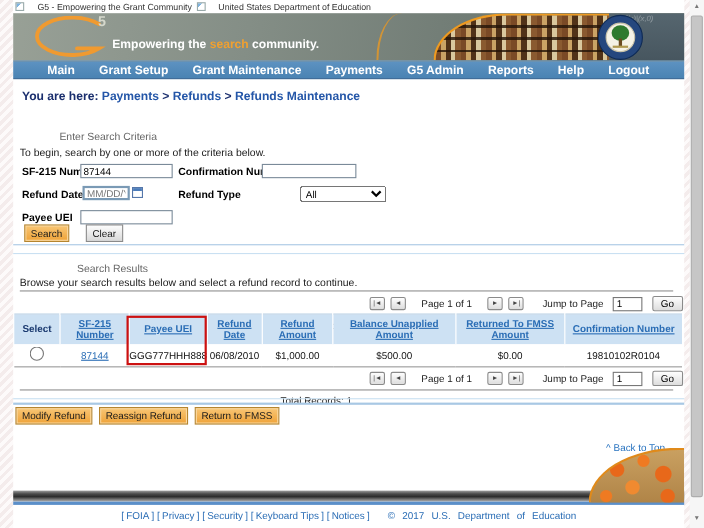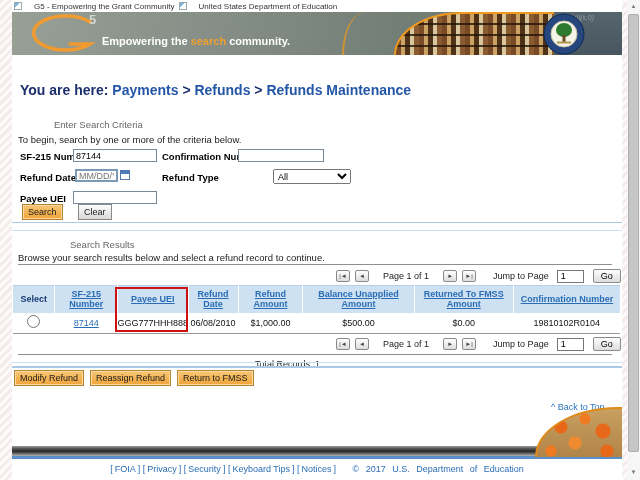--- a/index.html
+++ b/index.html
@@ -37,21 +37,21 @@
   .tagline { position:absolute; left:90px; top:23px; font-size:11px; font-weight:bold; color:#fff; white-space:nowrap; }
   .tagline .accent { color:#f0a030; }
 
   
   .nav { position:absolute; left:12px; top:55px; width:610px; height:17px;
          background:linear-gradient(180deg,#5d92c1,#4a83b3); border-top:1px solid #35688f;
          border-bottom:1px solid #2e5f8e; display:flex; align-items:center; padding-left:20px; }
   .nav-item { font-size:11px; font-weight:bold; color:#fff; padding:0 11px; cursor:pointer; white-space:nowrap; }
 
   
-  .breadcrumb { position:absolute; left:20px; top:82px; font-size:14px; font-weight:bold; color:#1b2f6e; }
+  .breadcrumb { position:absolute; left:20px; top:82px; font-size:11px; font-weight:bold; color:#1b2f6e; }
   .breadcrumb a { color:#2456a8; text-decoration:none; }
   .heading-row { position:absolute; left:18px; top:95px; display:flex; align-items:center; }
   .bullet-icon { width:8px; height:8px; border:1px solid #7a9ac0; background:#ddd84e;
                  box-shadow:inset 1px 1px 0 #f0ee9a; margin-right:6px; }
   .page-title { font-size:13px; font-weight:bold; color:#3b7cc0; }
 
   .section-label { font-size:9.5px; color:#666;padding-left:36px; }
   .instructions { font-size:9.5px; color:#1a1a1a; }
 
   
@@ -165,20 +165,30 @@
     </span>
     <svg class="abs" style="left:531px; top:1px;" width="42" height="42" viewBox="0 0 42 42">
       <circle cx="21" cy="21" r="20" fill="#25477e" stroke="#0e2a55" stroke-width="1"></circle>
       <circle cx="21" cy="21" r="13" fill="#f5f2e6" stroke="#c9c2a8" stroke-width="1"></circle>
       <ellipse cx="21" cy="17" rx="8" ry="7" fill="#2e7a2e"></ellipse>
       <rect x="19.5" y="22" width="3" height="7" fill="#6a4a20"></rect>
       <rect x="14" y="28.5" width="14" height="2" fill="#b09a50"></rect>
     </svg>
   </div>
 
+  <div class="nav">
+    <span class="nav-item">Main</span>
+    <span class="nav-item">Grant Setup</span>
+    <span class="nav-item">Grant Maintenance</span>
+    <span class="nav-item">Payments</span>
+    <span class="nav-item">G5 Admin</span>
+    <span class="nav-item">Reports</span>
+    <span class="nav-item">Help</span>
+    <span class="nav-item">Logout</span>
+  </div>
 
   <div class="breadcrumb">
     <span>You are here:</span>
     <a href="#">Payments</a>
     <span>&gt;</span>
     <a href="#">Refunds</a>
     <span>&gt;</span>
     <a href="#">Refunds Maintenance</a>
   </div>
 

